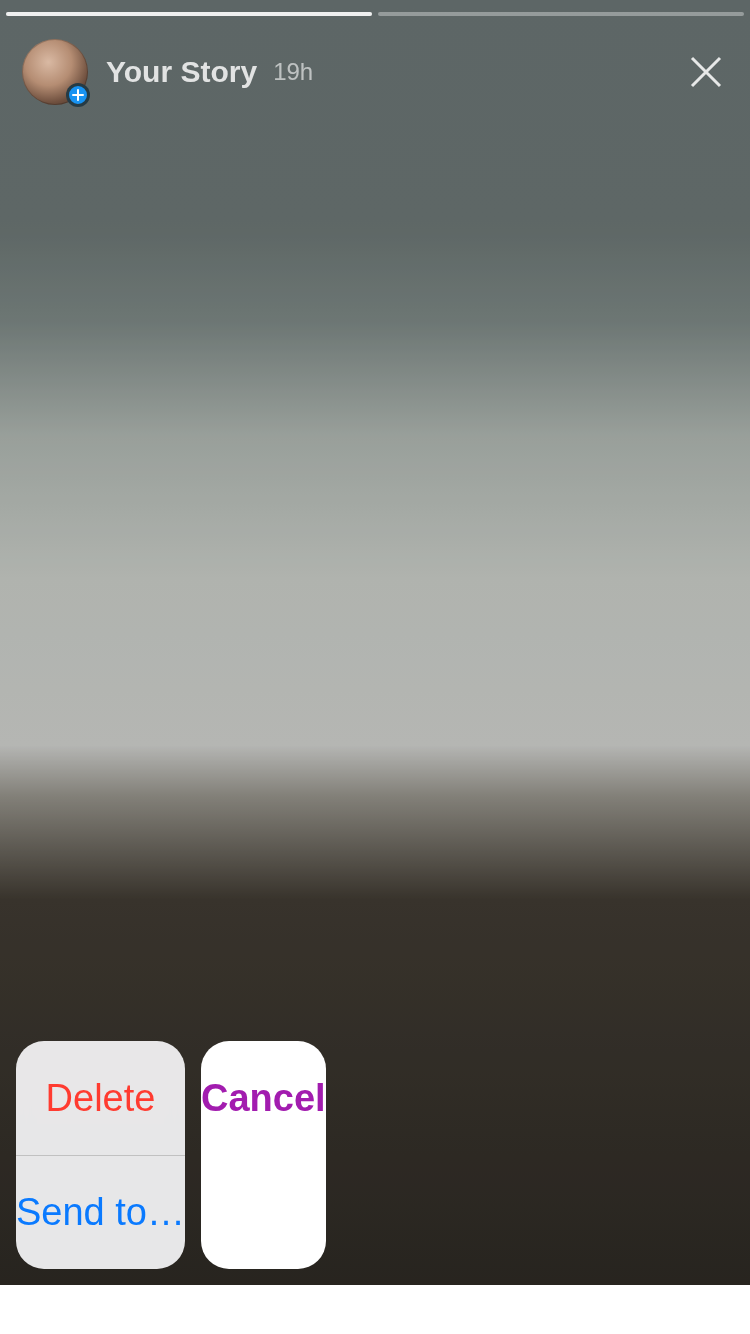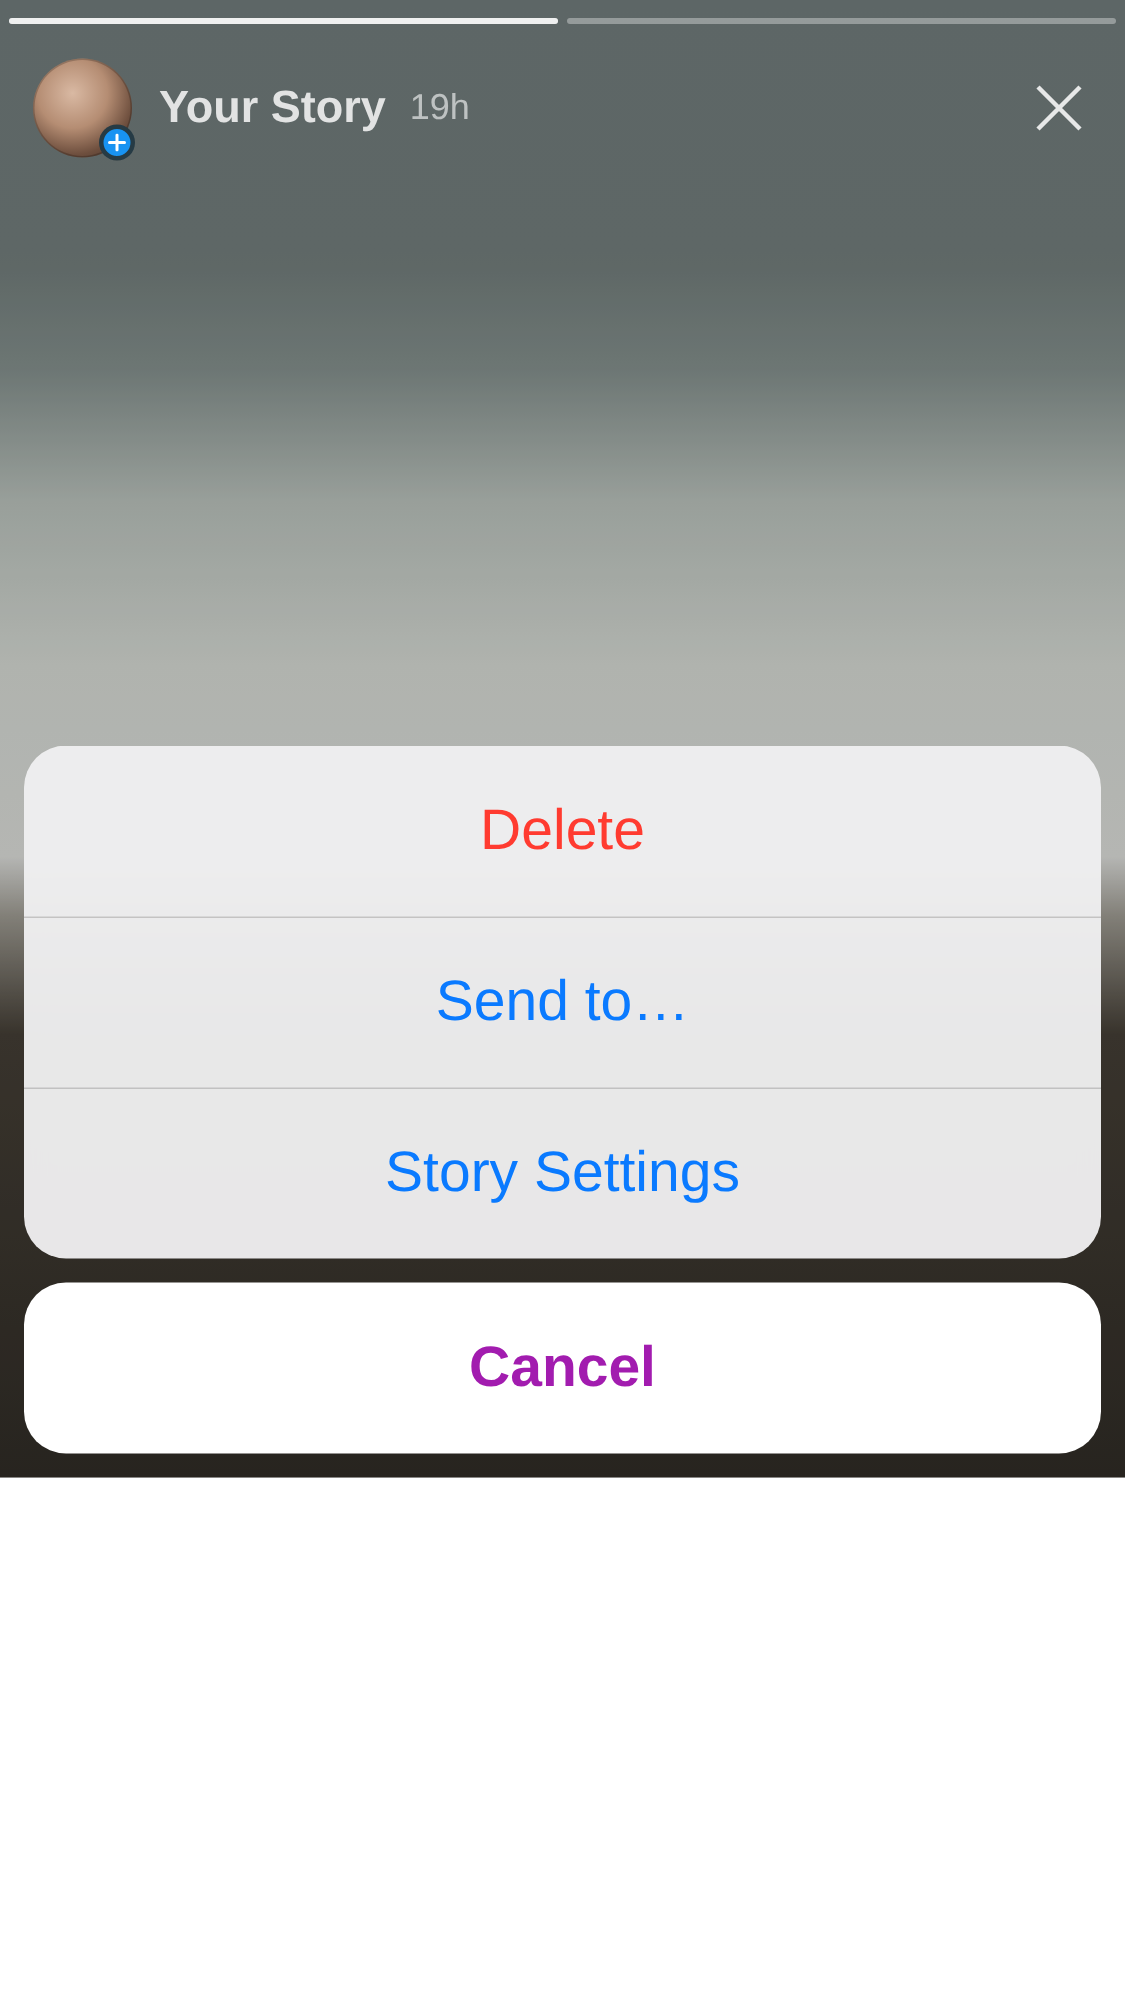--- a/index.html
+++ b/index.html
@@ -1,20 +1,20 @@
 <!DOCTYPE html>
 <html><head>
   <meta charset="utf-8">
   <style>
     * { margin: 0; padding: 0; box-sizing: border-box; }
     html, body { width: 750px; height: 1334px; overflow: hidden; font-family: -apple-system, "SF Pro Text", "Helvetica Neue", Arial, sans-serif; }
     .viewport {
       position: relative;
       width: 750px;
-      height: 985px;
+      height: 1285px;
       background: linear-gradient(to bottom,
         #6d7878 0%,
         #6e7978 17%,
         #6f7a78 18%,
         #808c89 25%,
         #b6beb8 34%,
         #d2d6d0 45%,
         #d8d9d6 58%,
         #9a978e 62%,
         #403a31 70%,
@@ -93,21 +93,21 @@
       display: flex; align-items: center; justify-content: center;
       color: rgba(255,255,255,0.85);
     }
     .close-btn svg { width: 40px; height: 40px; stroke: currentColor; stroke-width: 3; }
 
     
     .sheet-area {
       position: absolute;
       left: 16px; right: 16px; bottom: 16px;
       display: flex;
-      flex-direction: column;
+      flex-direction: row;
       gap: 16px;
     }
     .sheet-group {
       background: rgba(239,239,240,0.96);
       border-radius: 28px;
       overflow: hidden;
       backdrop-filter: blur(8px);
     }
     .sheet-item {
       height: 114px;
@@ -171,20 +171,19 @@
       <svg viewBox="0 0 40 40">
           <path d="M6 6 L34 34 M34 6 L6 34" fill="none"></path>
         </svg>
     </div>
   </div>
 
   <div class="sheet-area">
     <div class="sheet-group">
       <div class="sheet-item destructive">Delete</div>
       <div class="sheet-item">Send to…</div>
-      <div class="sheet-item">Story Settings</div>
     </div>
     <div class="cancel-group">
       <div class="cancel-item">Cancel</div>
     </div>
   </div>
 
 </div>
 
 </body></html>

